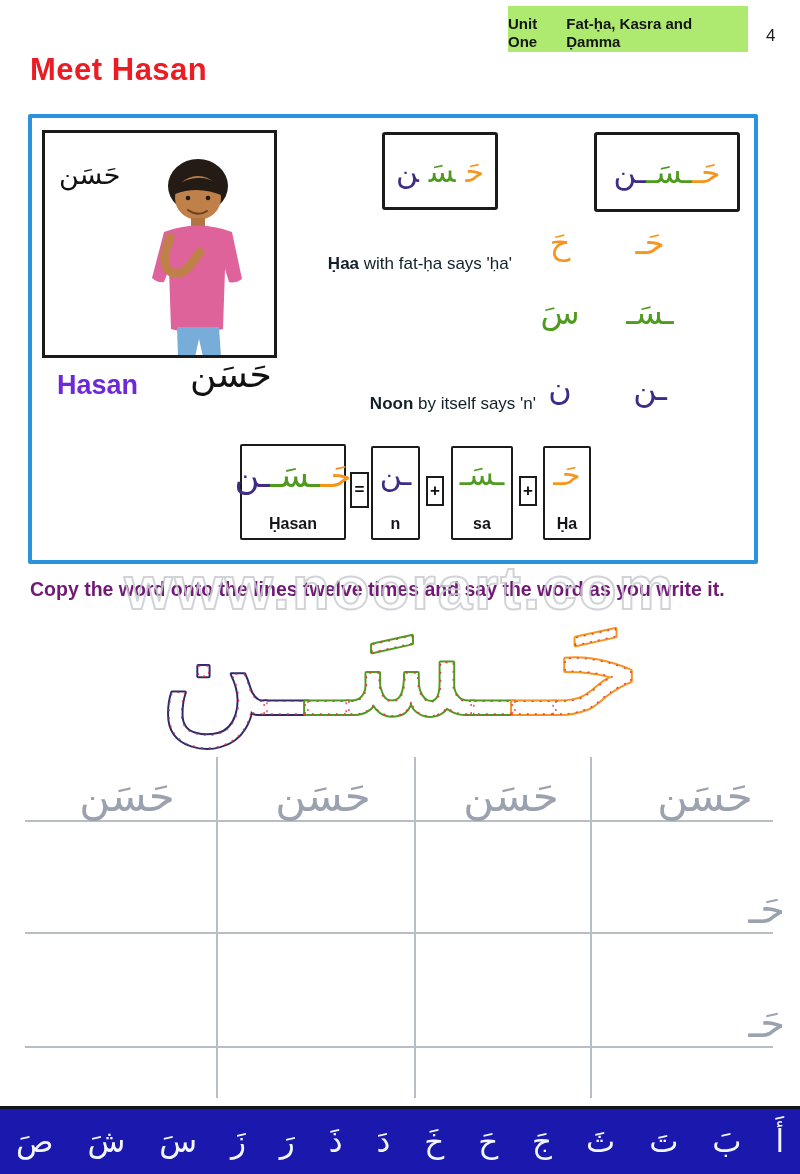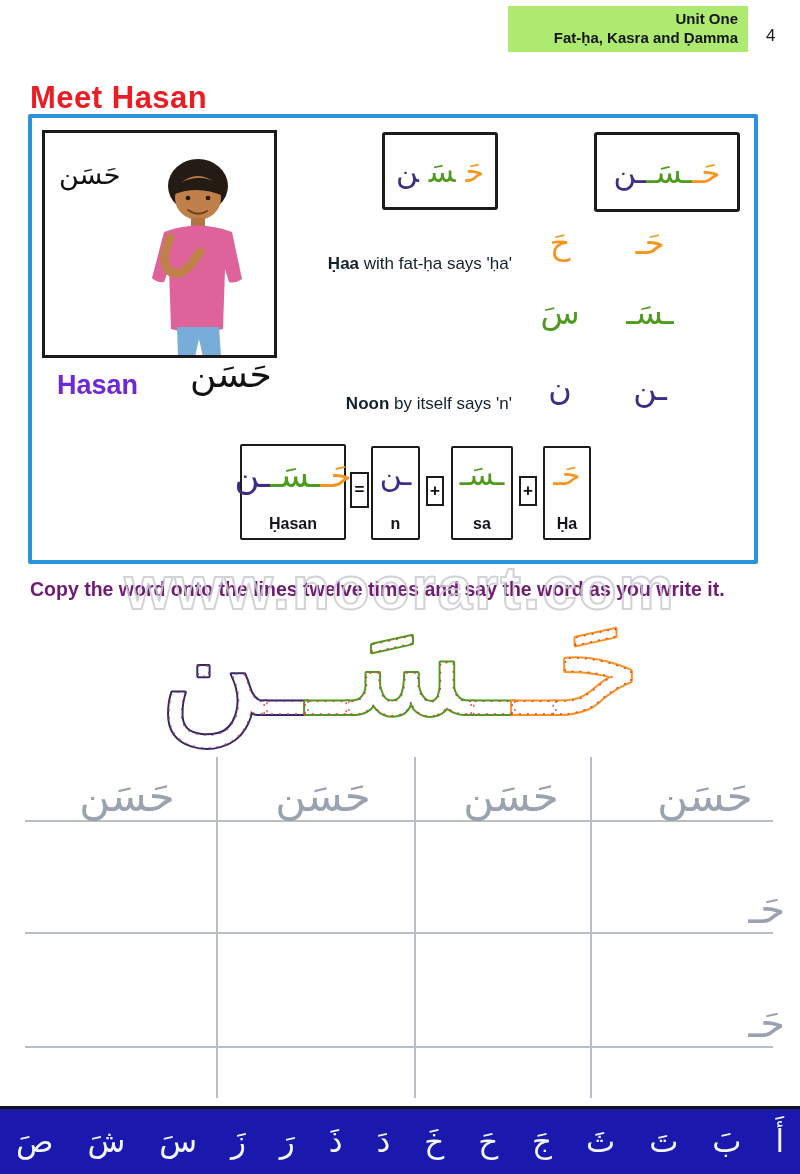--- a/index.html
+++ b/index.html
@@ -2,26 +2,26 @@
 <html style="--haa: #F7941E; --seen: #4E9B1F; --noon: #3F2C85; --red: #EC1C24; --blue: #2B93DC; --banner: #ADEA6F; --navy: #1B18AE; --grayword: #9AA1AF; --grid: #B9BDC6; --wm: #C9CCD1; --trace-red: #E63946;"><head>
 <meta charset="utf-8">
 <style>
   html,body{margin:0;padding:0;background:#ffffff;}
   .page{position:relative;width:800px;height:1174px;background:#fff;overflow:hidden;
         font-family:"Liberation Sans",sans-serif;}
   .ar{font-family:"DejaVu Sans",sans-serif;direction:rtl;unicode-bidi:isolate;}
 
   
   .banner{position:absolute;left:508px;top:6px;width:240px;height:46px;background:var(--banner,#ADEA6F);
-          display:flex;flex-direction:column;justify-content:center;align-items:flex-end;
+          display:flex;flex-direction:row;justify-content:center;align-items:flex-end;
           padding-right:10px;box-sizing:border-box;}
   .banner .l1,.banner .l2{font-weight:bold;font-size:15px;color:#151515;line-height:1.25;}
   .page-num{position:absolute;left:766px;top:26px;font-size:17px;color:#1b1b1b;}
 
-  .title{position:absolute;left:30px;top:80px;font-size:31px;font-weight:bold;color:var(--red,#EC1C24);
+  .title{position:absolute;left:30px;top:52px;font-size:31px;font-weight:bold;color:var(--red,#EC1C24);
          letter-spacing:.5px;text-align:center;}
 
   
   .bluebox{position:absolute;left:28px;top:114px;width:730px;height:450px;border:4px solid var(--blue,#2B93DC);
            background:#fff;box-sizing:border-box;border-radius:2px;}
   .frame{position:absolute;left:10px;top:12px;width:235px;height:228px;border:3px solid #1b1b1b;
          background:#fff;box-sizing:border-box;overflow:hidden;}
   .frame .name-ar{position:absolute;left:14px;top:26px;font-size:27px;color:#111;}
   .frame svg{position:absolute;right:4px;bottom:-2px;}
 
@@ -36,21 +36,21 @@
   .sepbox{font-size:30px;}
   .joinbox{font-size:31px;}
 
   .c-haa{color:var(--haa,#F7941E);}
   .c-seen{color:var(--seen,#4E9B1F);}
   .c-noon{color:var(--noon,#3F2C85);}
 
   .row-label{position:absolute;width:480px;text-align:right;font-size:17px;color:#12202a;}
   .row-label b{font-weight:bold;margin-left:44px;}
   .iso,.ctx{position:absolute;width:80px;text-align:center;font-size:32px;}
-  .r1l{top:136px;} .r2l{top:204px;} .r3l{top:276px;}
+  .r1l{top:136px;} .r2l{top:204px;} .r3l{top:276px;padding-left:24px;}
   .r1g{top:106px;} .r2g{top:176px;} .r3g{top:252px;}
   .iso{left:488px;} .ctx{left:578px;}
 
   
   .eqbox{position:absolute;border:2.5px solid #1b1b1b;border-radius:2px;background:#fff;
          box-sizing:border-box;display:flex;flex-direction:column;align-items:center;
          justify-content:space-between;padding:4px 2px 5px 2px;}
   .eqbox .glyph{font-size:30px;line-height:1.5;}
   .eqbox .lbl{font-size:16px;color:#15151c;font-weight:700;}
   .eq-result{left:208px;top:326px;width:106px;height:96px;}

